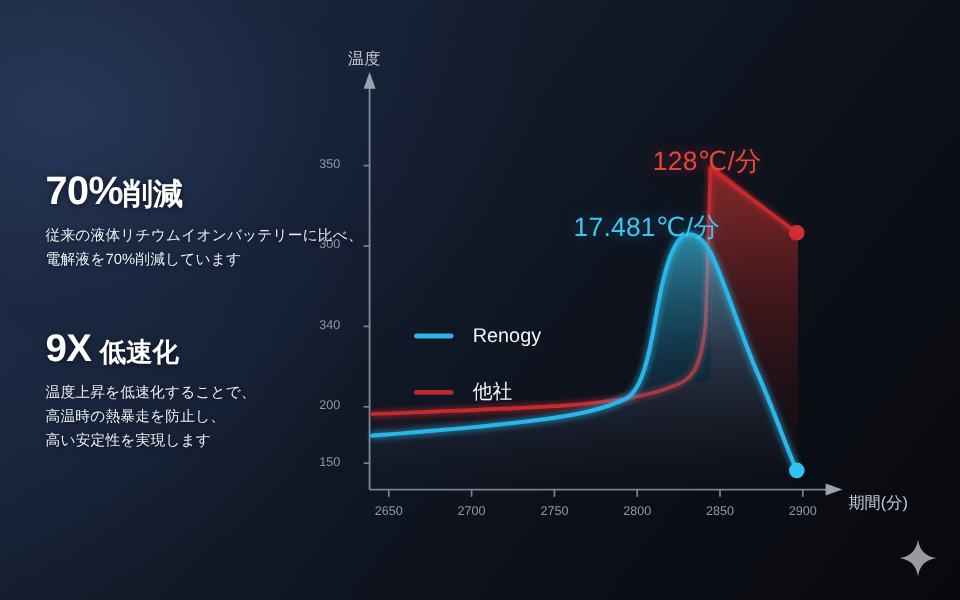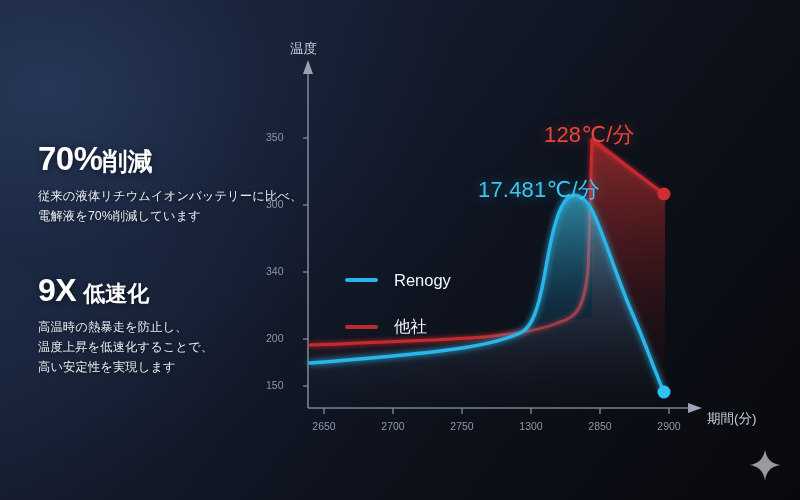--- a/index.html
+++ b/index.html
@@ -143,22 +143,22 @@
         <div>従来の液体リチウムイオンバッテリーに比べ、</div>
         <div>電解液を70%削減しています</div>
       </div>
     </div>
 
     <div class="stat-block">
       <div class="stat-head h2">
         <span class="big">9X</span><span class="suffix">低速化</span>
       </div>
       <div class="stat-body">
+        <div>温度上昇を低速化することで、</div>
         <div>高温時の熱暴走を防止し、</div>
-        <div>温度上昇を低速化することで、</div>
         <div>高い安定性を実現します</div>
       </div>
     </div>
 
   </div>
 
   <div id="chart-wrap">
 
     <svg id="chart-svg" width="530" height="460" viewBox="0 0 530 460">
       <defs>
@@ -244,21 +244,21 @@
 
     <div class="tick ytick" style="left:-4px; top:111px;">350</div>
     <div class="tick ytick" style="left:-4px; top:178px;">300</div>
     <div class="tick ytick" style="left:-4px; top:245px;">340</div>
     <div class="tick ytick" style="left:-4px; top:312px;">200</div>
     <div class="tick ytick" style="left:-4px; top:359px;">150</div>
 
     <div class="tick xtick" style="left:34px;  top:400px;">2650</div>
     <div class="tick xtick" style="left:103px; top:400px;">2700</div>
     <div class="tick xtick" style="left:172px; top:400px;">2750</div>
-    <div class="tick xtick" style="left:241px; top:400px;">1300</div>
+    <div class="tick xtick" style="left:241px; top:400px;">2800</div>
     <div class="tick xtick" style="left:310px; top:400px;">2850</div>
     <div class="tick xtick" style="left:379px; top:400px;">2900</div>
 
     <div class="annot" id="annot-red">128℃/分</div>
     <div class="annot" id="annot-cyan">17.481℃/分</div>
 
     <div id="legend">
       <div class="legend-row">
         <span class="legend-swatch" style="background:#29b6e8;"></span>
         <span class="legend-label">Renogy</span>

